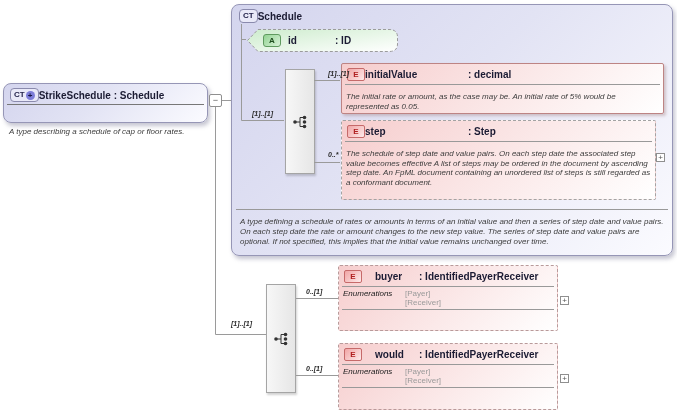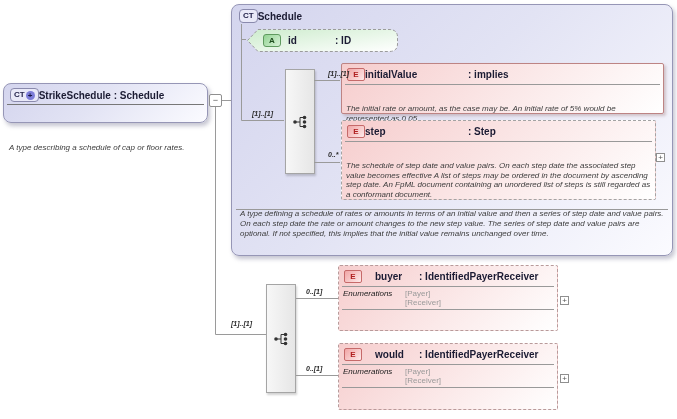--- a/index.html
+++ b/index.html
@@ -14,21 +14,21 @@
         background:linear-gradient(135deg,#f6cdcd 0%,#fbe9e9 55%,#ffffff 100%);border-radius:2px;}
   .elem.solid{border:1px solid #bd8484;box-shadow:2px 2px 3px rgba(150,110,110,.35);}
   .elem.dashpink{border:1px dashed #b89a9a;}
   .elem.dashgrey{border:1px dashed #a3a3a3;}
   .hdr{display:flex;align-items:center;padding:4px 5px 2px 5px;
        font-weight:bold;font-size:10px;color:#1b1b33;white-space:nowrap;}
   .nm{display:inline-block;}
   .nm-iv{min-width:103px;}
   .nm-bs{min-width:44px;margin-left:13px;}
   .sep{border-top:1px solid #999;margin:1px 3px;}
-  .desc{font-style:italic;font-size:8px;color:#3c3c3c;line-height:9.5px;padding:18px 4px 2px 4px;}
+  .desc{font-style:italic;font-size:8px;color:#3c3c3c;line-height:9.5px;padding:6px 4px 2px 4px;}
   
   .kE{width:16px;height:11px;flex:0 0 16px;border:1px solid #c66a6a;border-radius:2px;
       background:linear-gradient(135deg,#f1a6a6,#fdeaea);color:#b02020;font-size:8px;
       font-weight:bold;text-align:center;line-height:11px;}
   .kA{width:16px;height:11px;flex:0 0 16px;border:1px solid #5f9a5f;border-radius:3px;
       background:linear-gradient(135deg,#93d493,#d9f2d9);color:#1e4d1e;font-size:8px;
       font-weight:bold;text-align:center;line-height:11px;}
   .kCT{height:12px;padding:0 3px;border:1px solid #8a8aad;border-radius:4px;background:#e9e9f8;
        color:#23234a;font-size:8px;font-weight:bold;line-height:12px;display:inline-flex;
        align-items:center;gap:1px;}
@@ -65,21 +65,21 @@
 
   <div class="ctbox" style="left:3px;top:83px;width:205px;height:40px;">
     <div class="hdr" style="padding:4px 6px 1px 6px;">
       <span class="kCT">
         <span>CT</span>
           <span class="plusdot">+</span>
       </span>
       <span>StrikeSchedule : Schedule</span>
     </div>
     <div class="sep" style="border-top-color:#777;"></div>
-    <div class="desc" style="padding:18px 5px;margin-top:20px;">A type describing a schedule of cap or floor rates.</div>
+    <div class="desc" style="padding:2px 5px;margin-top:20px;">A type describing a schedule of cap or floor rates.</div>
   </div>
 
   <div class="toggle minus" style="left:209px;top:94px;">−</div>
 
   <div class="ctbox" style="left:231px;top:4px;width:442px;height:252px;">
     <div class="hdr" style="padding:4px 7px 1px 7px;">
       <span class="kCT">CT</span>
       <span>Schedule</span>
     </div>
 
@@ -110,38 +110,38 @@
         <circle cx="12.5" cy="3.5" r="1.8" fill="#333"></circle>
         <circle cx="12.5" cy="8" r="1.8" fill="#333"></circle>
         <circle cx="12.5" cy="12.5" r="1.8" fill="#333"></circle>
       </svg>
     </div>
 
     <div class="elem solid" style="left:109px;top:58px;width:323px;height:51px;">
       <div class="hdr">
         <span class="kE">E</span>
         <span class="nm nm-iv">initialValue</span>
-        <span>: implies</span>
+        <span>: decimal</span>
       </div>
       <div class="sep"></div>
       <div class="desc">The initial rate or amount, as the case may be. An initial rate of 5% would be represented as 0.05.</div>
     </div>
 
     <div class="elem dashgrey" style="left:109px;top:115px;width:315px;height:80px;">
       <div class="hdr">
         <span class="kE">E</span>
         <span class="nm nm-iv">step</span>
         <span>: Step</span>
       </div>
       <div class="sep"></div>
       <div class="desc">The schedule of step date and value pairs. On each step date the associated step value becomes effective A list of steps may be ordered in the document by ascending step date. An FpML document containing an unordered list of steps is still regarded as a conformant document.</div>
     </div>
 
     <div class="sep" style="position:absolute;left:4px;right:4px;top:204px;margin:0;"></div>
-    <div class="bigdesc" style="left:8px;top:204px;width:428px;font-style:italic;">A type defining a schedule of rates or amounts in terms of an initial value and then a series of step date and value pairs. On each step date the rate or amount changes to the new step value. The series of step date and value pairs are optional. If not specified, this implies that the initial value remains unchanged over time.</div>
+    <div class="bigdesc" style="left:8px;top:212px;width:428px;font-style:italic;">A type defining a schedule of rates or amounts in terms of an initial value and then a series of step date and value pairs. On each step date the rate or amount changes to the new step value. The series of step date and value pairs are optional. If not specified, this implies that the initial value remains unchanged over time.</div>
   </div>
 
   <div class="toggle plus" style="left:656px;top:153px;">+</div>
 
   <div class="seq" style="left:266px;top:284px;width:30px;height:109px;">
     <svg width="16" height="16">
       <line x1="3" y1="8" x2="8" y2="8" stroke="#333" stroke-width="1"></line>
       <line x1="8" y1="3.5" x2="8" y2="12.5" stroke="#333" stroke-width="1"></line>
       <line x1="8" y1="3.5" x2="12" y2="3.5" stroke="#333" stroke-width="1"></line>
       <line x1="8" y1="12.5" x2="12" y2="12.5" stroke="#333" stroke-width="1"></line>

